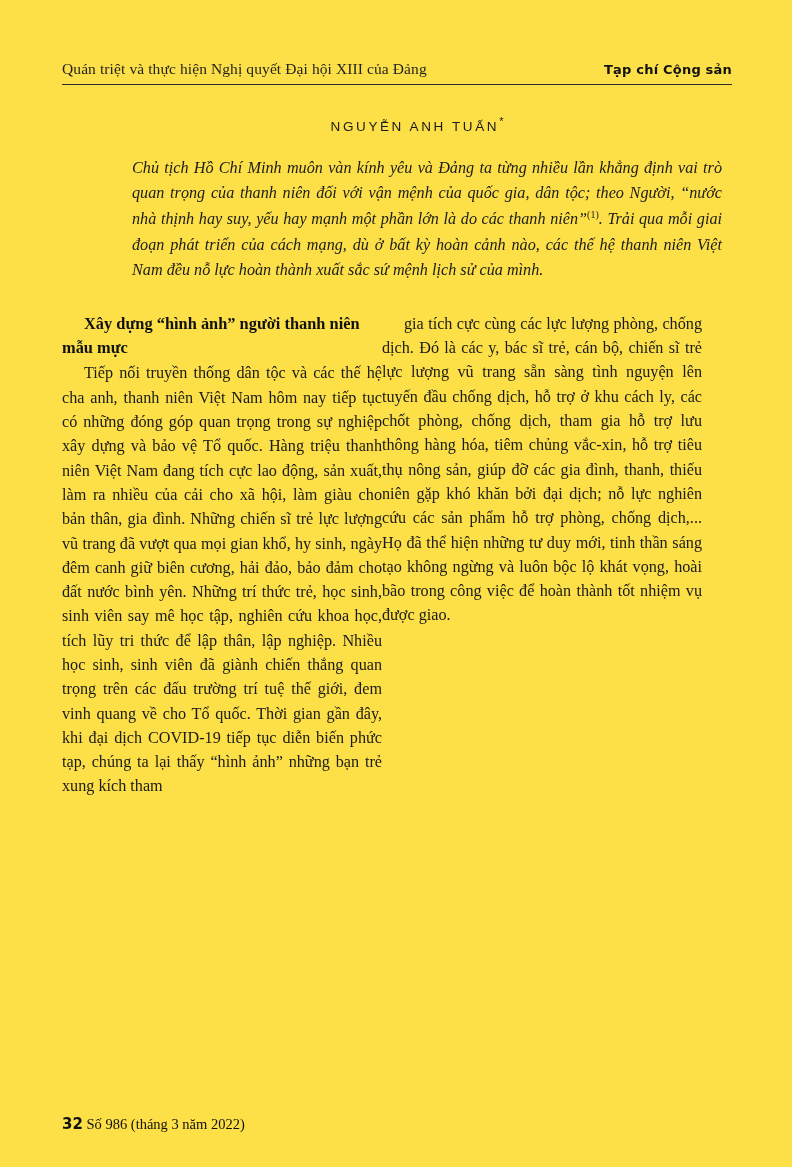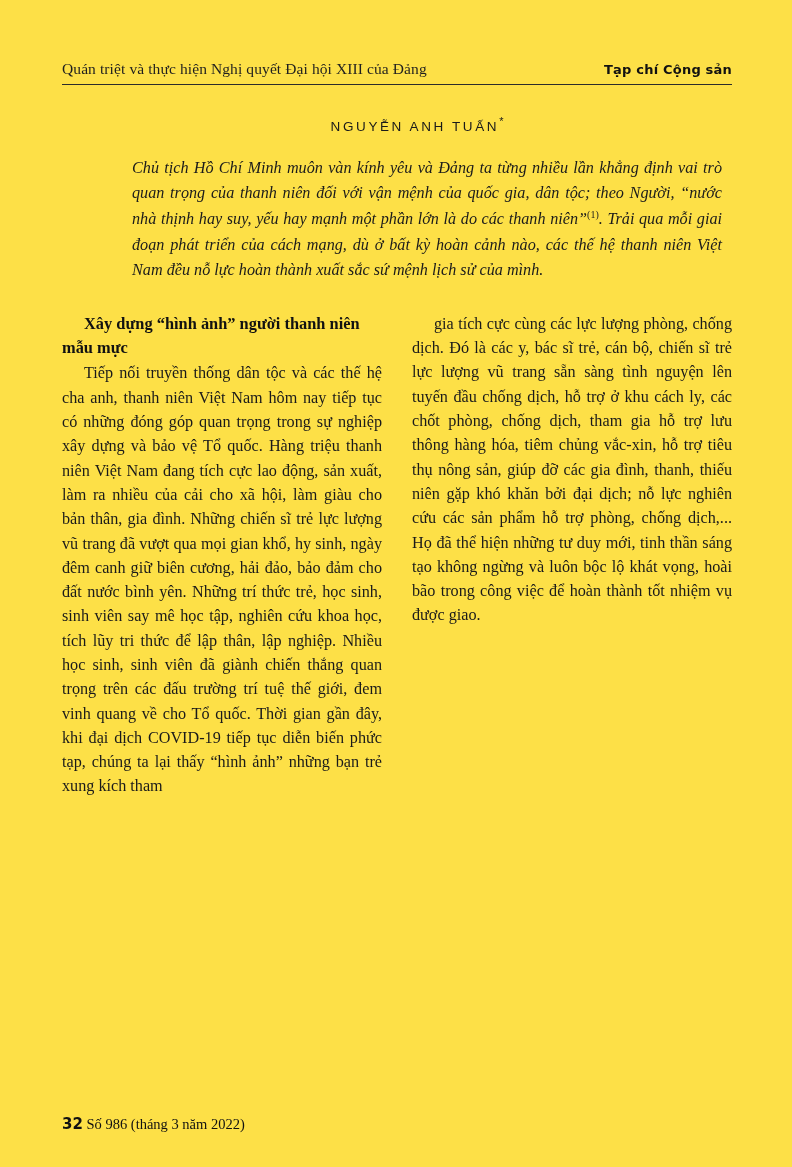--- a/index.html
+++ b/index.html
@@ -92,21 +92,20 @@
   }
   .lead sup {
     font-style: normal;
     font-size: 10px;
     vertical-align: super;
   }
   
   .columns {
     margin-top: 28px;
     display: flex;
-    gap: 30px;
   }
   .col {
     width: 320px;
   }
   .subhead {
     font-weight: bold;
     font-size: 16.4px;
     line-height: 1.45;
     margin-bottom: 2px;
     text-indent: 22px;

